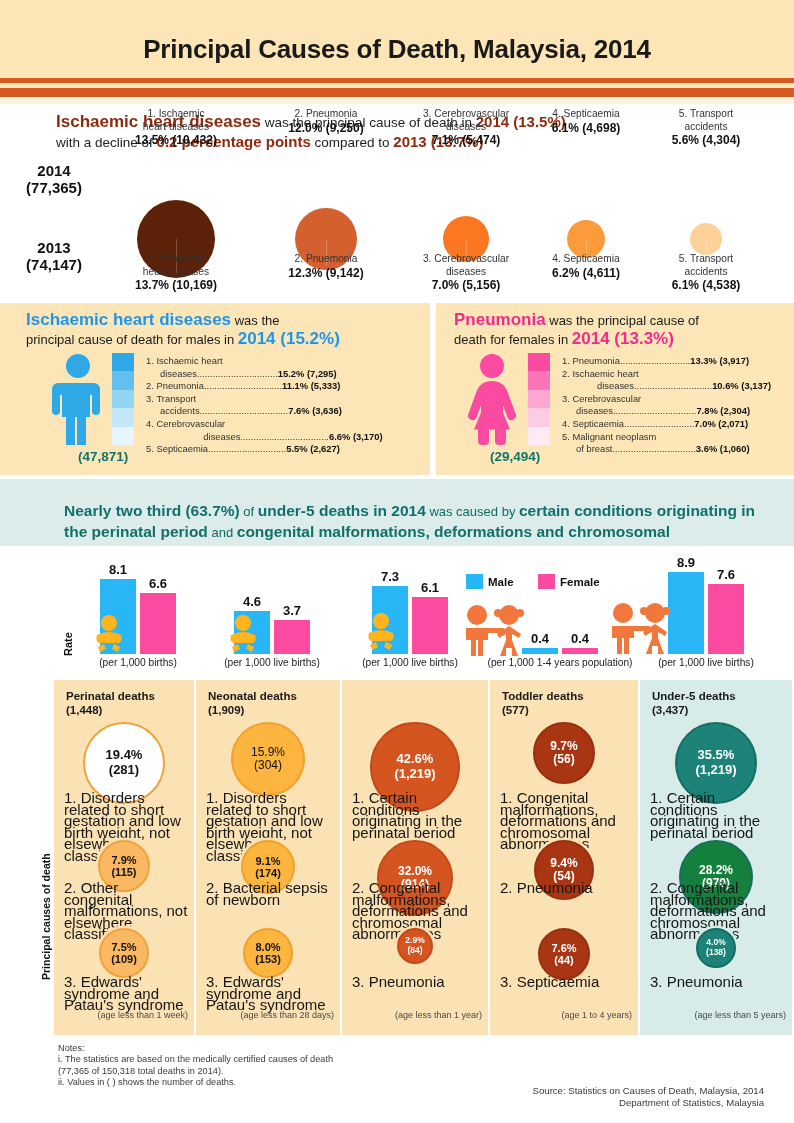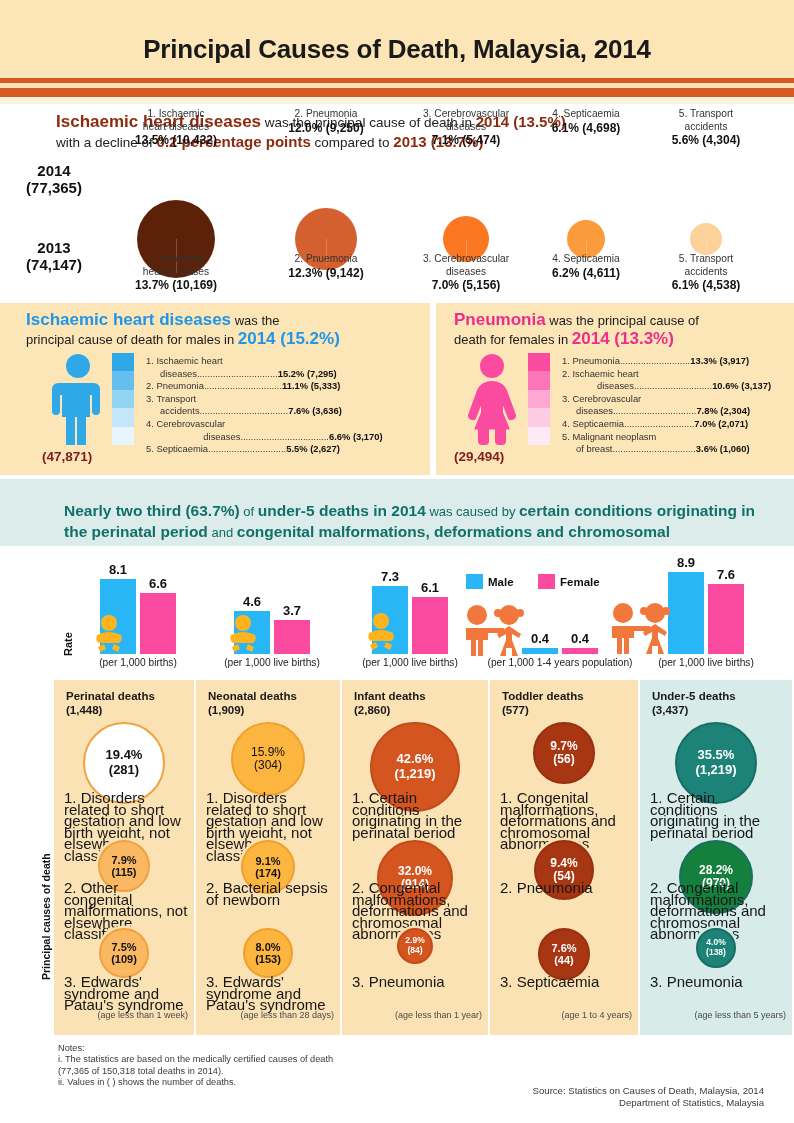--- a/index.html
+++ b/index.html
@@ -81,21 +81,21 @@
   .person { position:absolute; }
 
   .grad-bar { position:absolute; width: 22px; }
   .grad-bar div { width:100%; }
 
   .list { position:absolute; font-size: 9.4px; line-height: 12.6px; color:#333; }
   .list .row { position: relative; white-space: nowrap; }
   .list .num { display:inline-block; }
   .list b { color:#111; }
   .total {
-    position:absolute; font-size: 13.5px; font-weight: bold; color:#7f1d1d;
+    position:absolute; font-size: 13.5px; font-weight: bold; color:#0f766e;margin-left:36px;
   }
 
   
   .sec3 {
     position:absolute; left:0; top:479px; width:794px; height:67px; background:#dcecea;
   }
   .sec3 .txt {
     position:absolute; left:64px; top:7px; width: 710px;
     font-size: 13px; line-height: 20px; color:#0e6b63;margin-top:15px;
   }
@@ -453,21 +453,20 @@
             <div>
               <span>8.0%</span>
               <span>(153)</span>
             </div>
           </div>
           <div class="cause-label" style="left:10px;top:296px;width:128px;">3. Edwards' syndrome and Patau's syndrome</div>
           <div class="agelab" style="left:6px;top:330px;width:132px;">(age less than 28 days)</div>
         </div>
         <div class="col-div" style="left: 340px;"></div>
         <div class="col cream" style="left: 342px; width: 146px;">
-          <div class="col-title" style="left:12px;top:9px;width:130px;"><span>Infant deaths</span><br><span>(2,860)</span></div>
           <div class="circ" style="left:28px;top:42px;width:90px;height:90px;background:#d4551f;border:2.5px solid #c44a18;box-shadow:0 0 0 2.5px #fbe2b4;color:#ffffff;font-size:13px;font-weight:bold;">
             <div>
               <span>42.6%</span>
               <span>(1,219)</span>
             </div>
           </div>
           <div class="cause-label" style="left:10px;top:112px;width:130px;">1. Certain conditions originating in the perinatal period</div>
           <div class="circ" style="left:35px;top:160px;width:76px;height:76px;background:#d4551f;border:2.5px solid #c44a18;box-shadow:0 0 0 2.5px #fbe2b4;color:#ffffff;font-size:12px;font-weight:bold;">
             <div>
               <span>32.0%</span>

